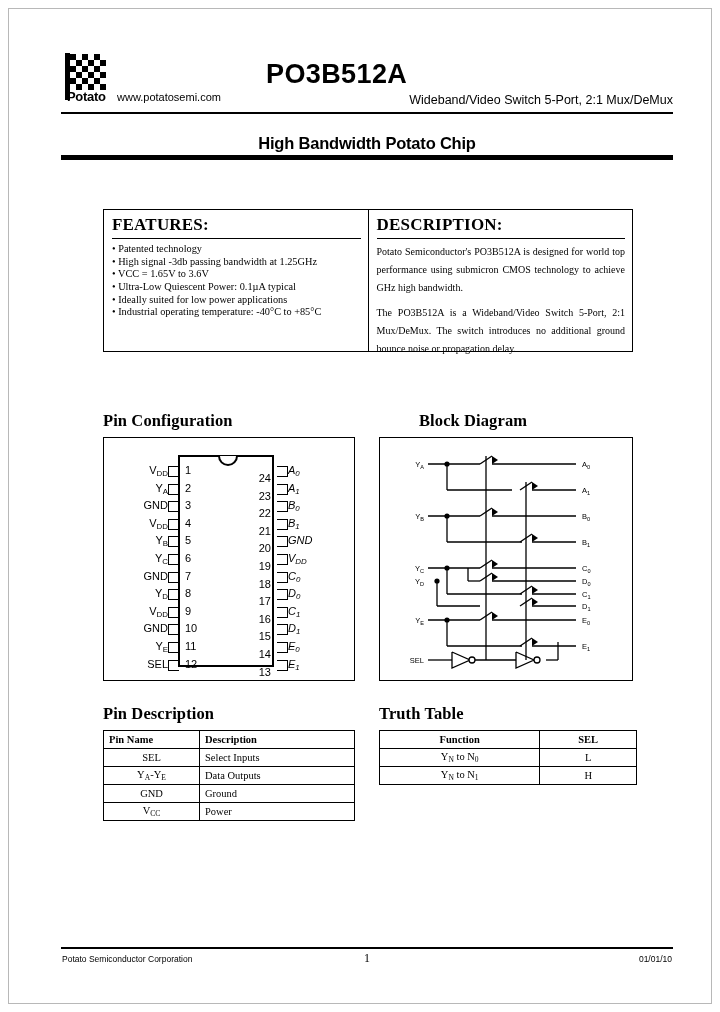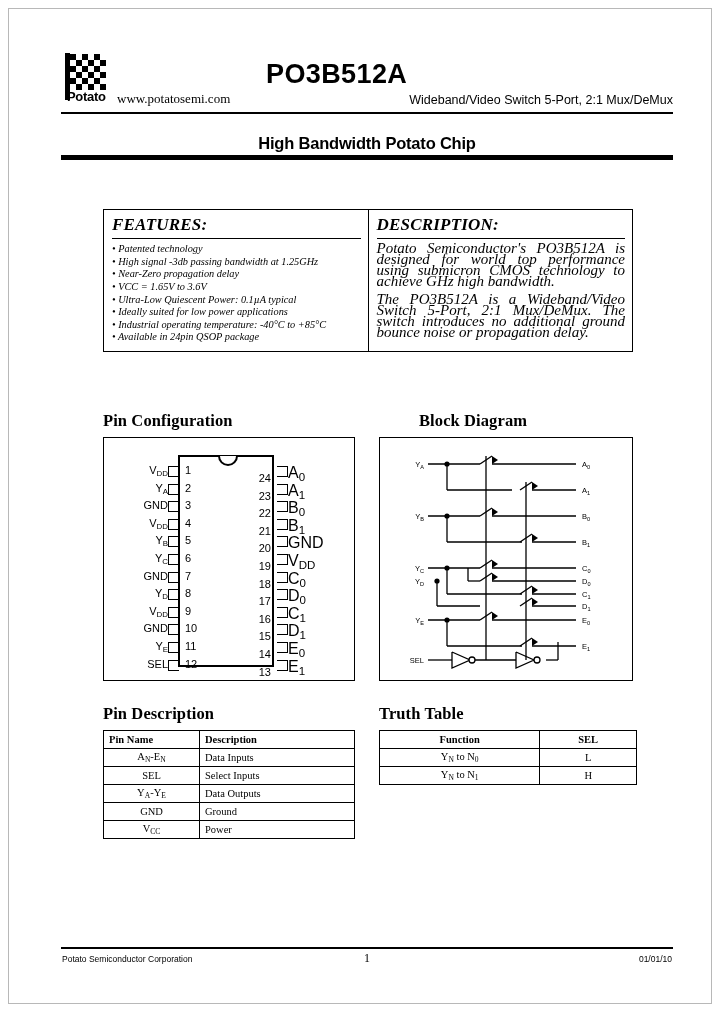--- a/index.html
+++ b/index.html
@@ -52,22 +52,22 @@
   .flag-grid i { display: block; }
   .flag-grid i.on { background: #000; }
   .logo-word {
     position: absolute; left: 2px; top: 37px;
     font-family: "Liberation Sans", sans-serif;
     font-size: 13px; font-weight: bold; letter-spacing: -0.3px;
     line-height: 13px;
   }
   .site-url {
     position: absolute; left: 56px; top: 42px;
-    font-family: Liberation Serif, serif;
-    font-size: 13px;
+    font-family: Liberation Sans, sans-serif;
+    font-size: 11px;
   }
   .part-number {
     position: absolute; left: 205px; top: 10px;
     font-family: "Liberation Sans", sans-serif;
     font-size: 27px; font-weight: bold;
     letter-spacing: 0.4px;
   }
   .header-sub {
     position: absolute; right: 0px; top: 44px;
     font-family: "Liberation Sans", sans-serif;
@@ -90,21 +90,20 @@
     position: absolute; left: 0; right: 0; top: 106px;
     height: 5px; background: #000;
   }
 
   
   .boxes {
     position: absolute; left: 42px; top: 160px;
     width: 530px; height: 143px;
     display: flex;
     border: 1.5px solid #000;
-    font-style: italic;
   }
   .box {
     flex: 1 1 0;
     padding: 5px 7px 5px 8px;
     position: relative;
   }
   .box + .box { border-left: 1.5px solid #000; }
   .box h2 {
     margin: 0 0 3px 0;
     font-family: "Liberation Serif", serif;
@@ -113,21 +112,21 @@
   }
   .box-rule { height: 1.2px; background: #000; margin-bottom: 4px; }
   ul.features {
     list-style: none; margin: 0; padding: 0;
     font-size: 10.3px; line-height: 12.6px;
   }
   ul.features li { white-space: nowrap; }
   ul.features li:before { content: "• "; }
   .desc-p {
     margin: 0 0 7px 0;
-    font-size: 15px; line-height: 11px;
+    font-size: 10px; line-height: 18px;
     text-align: justify;
   }
   .sub { font-size: 0.72em; vertical-align: -0.22em; }
 
   
   .sec-title {
     font-family: "Liberation Serif", serif;
     font-size: 16.5px; font-weight: bold;
     letter-spacing: 0.1px;
   }
@@ -178,21 +177,22 @@
   .pin-lbl-l {
     position: absolute; right: 108px; top: 1px;
     white-space: nowrap;
     font-family: "Liberation Sans", sans-serif;
     font-size: 11px;
   }
   .pin-lbl-r {
     position: absolute; left: 108px; top: 1px;
     white-space: nowrap;
     font-family: "Liberation Sans", sans-serif;
-    font-size: 16px;
+    font-size: 11px;
+    font-style: italic;
   }
 
   
   .blockdiag-head { position: absolute; left: 318px; top: 362px; margin-left: 40px; }
   .blockdiag-box {
     position: absolute; left: 318px; top: 388px;
     width: 254px; height: 244px;
     border: 1.5px solid #000;
   }
   .blockdiag-box svg { display: block; }
@@ -301,26 +301,24 @@
     <div class="rule-thick"></div>
   </div>
 
   <div class="boxes">
     <div class="box">
       <h2>FEATURES:</h2>
       <div class="box-rule"></div>
       <ul class="features" id="features-list">
             <li>Patented technology</li>
             <li>High signal -3db passing bandwidth at 1.25GHz</li>
-            <li>Near-Zero propagation delay</li>
             <li>VCC = 1.65V to 3.6V</li>
             <li>Ultra-Low Quiescent Power: 0.1µA typical</li>
             <li>Ideally suited for low power applications</li>
             <li>Industrial operating temperature: -40°C to +85°C</li>
-            <li>Available in 24pin QSOP package</li>
           </ul>
     </div>
     <div class="box">
       <h2>DESCRIPTION:</h2>
       <div class="box-rule"></div>
       <div id="desc-body">
             <p class="desc-p">Potato Semiconductor's PO3B512A is designed for world top performance using submicron CMOS technology to achieve GHz high bandwidth.</p>
             <p class="desc-p">The PO3B512A is a Wideband/Video Switch 5-Port, 2:1 Mux/DeMux. The switch introduces no additional ground bounce noise or propagation delay.</p>
           </div>
     </div>
@@ -541,24 +539,20 @@
             <col>
           </colgroup>
       <thead>
             <tr id="pindesc-head-row">
               <th>Pin Name</th>
               <th>Description</th>
             </tr>
           </thead>
       <tbody id="pindesc-body">
             <tr>
-              <td class="name">A<span class="sub">N</span>-E<span class="sub">N</span></td>
-              <td class="desc">Data Inputs</td>
-            </tr>
-            <tr>
               <td class="name">SEL</td>
               <td class="desc">Select Inputs</td>
             </tr>
             <tr>
               <td class="name">Y<span class="sub">A</span>-Y<span class="sub">E</span></td>
               <td class="desc">Data Outputs</td>
             </tr>
             <tr>
               <td class="name">GND</td>
               <td class="desc">Ground</td>

